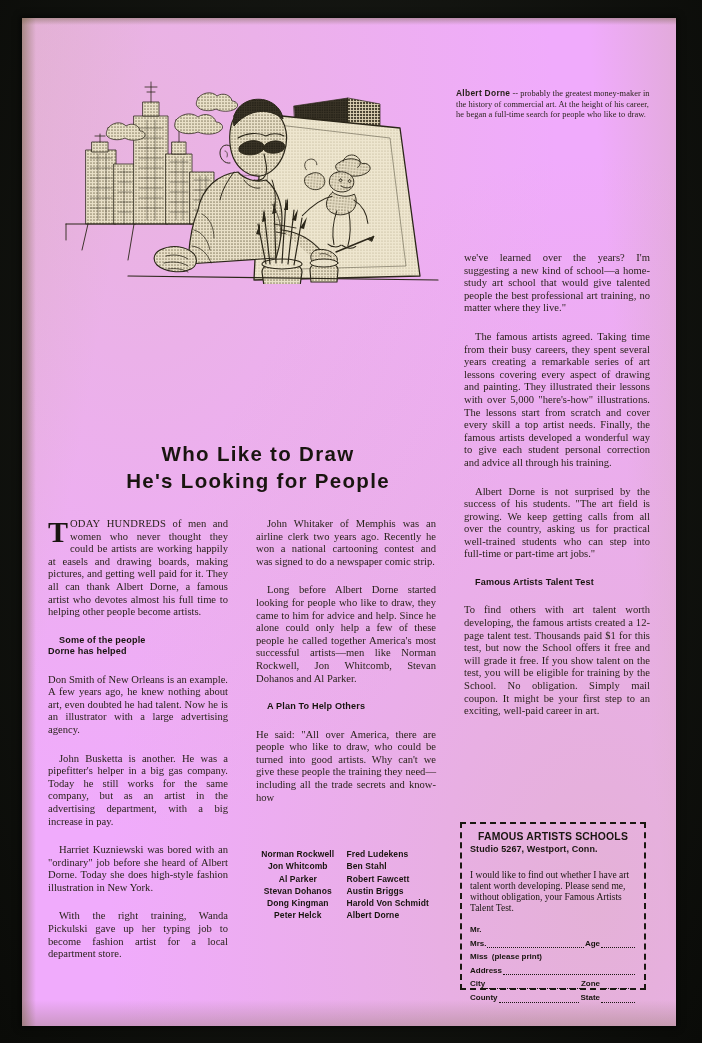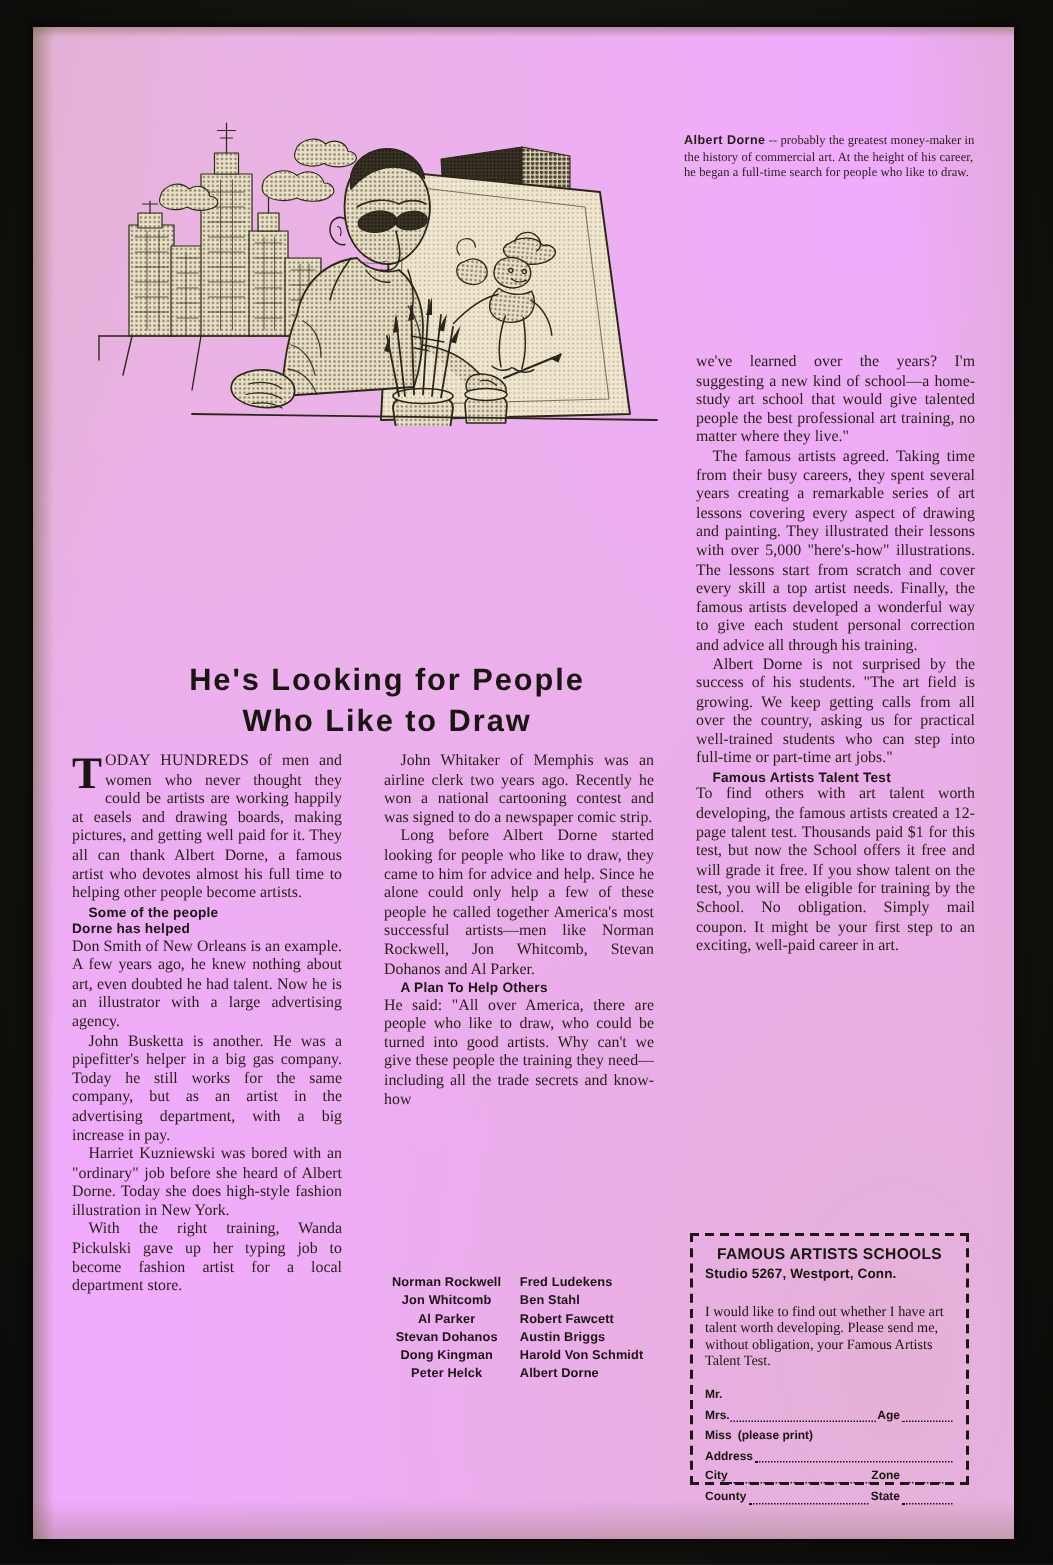--- a/index.html
+++ b/index.html
@@ -45,21 +45,21 @@
 
   
   .headline{position:absolute;left:42px;top:400px;width:336px;
      text-align:center;font-family:"Liberation Sans",sans-serif;
      font-weight:bold;font-size:20.5px;line-height:27px;color:#191510;
      letter-spacing:1.3px;}
 
   
   .col{position:absolute;font-size:10.6px;line-height:12.6px;color:#241f16;
        text-align:justify;}
-  .col p{margin:0 0 0 0;text-indent:11px;}
+  .col p{margin:16px 0 0 0;text-indent:11px;}
   .col p.noind{text-indent:0;}
   .sub{font-family:"Liberation Sans",sans-serif;font-weight:bold;
        font-size:9.1px;line-height:11.4px;letter-spacing:.15px;
        color:#191510;margin:9px 0 7px 0;text-indent:0;text-align:left;}
 
   #col1{left:0px;  top:462px;width:180px;}
   #col2{left:208px;top:462px;width:180px;}
   #col3{left:416px;top:196px;width:186px;}
 
   
@@ -255,22 +255,22 @@
           <path d="M80 222 L390 226" stroke-width="1.2"></path>
         </g>
       </svg>
     </div>
 
     <div class="caption">
       <b>Albert Dorne</b><span> -- probably the greatest money-maker in the history of commercial art. At the height of his career, he began a full-time search for people who like to draw.</span>
     </div>
 
     <div class="headline">
+      <div>Who Like to Draw</div>
       <div>He's Looking for People</div>
-      <div>Who Like to Draw</div>
     </div>
 
     <div class="col" id="col1">
       <p class="noind">
         <span class="dropcap">T</span><span class="sc">ODAY HUNDREDS</span><span> of men and women who never thought they could be artists are working happily at easels and drawing boards, making pictures, and getting well paid for it. They all can thank Albert Dorne, a famous artist who devotes almost his full time to helping other people become artists.</span>
       </p>
       <p class="sub" style="white-space:pre-line;">Some of the people
 Dorne has helped</p>
       <p class="noind">Don Smith of New Orleans is an example. A few years ago, he knew nothing about art, even doubted he had talent. Now he is an illustrator with a large advertising agency.</p>
       <p>John Busketta is another. He was a pipefitter's helper in a big gas company. Today he still works for the same company, but as an artist in the advertising department, with a big increase in pay.</p>

